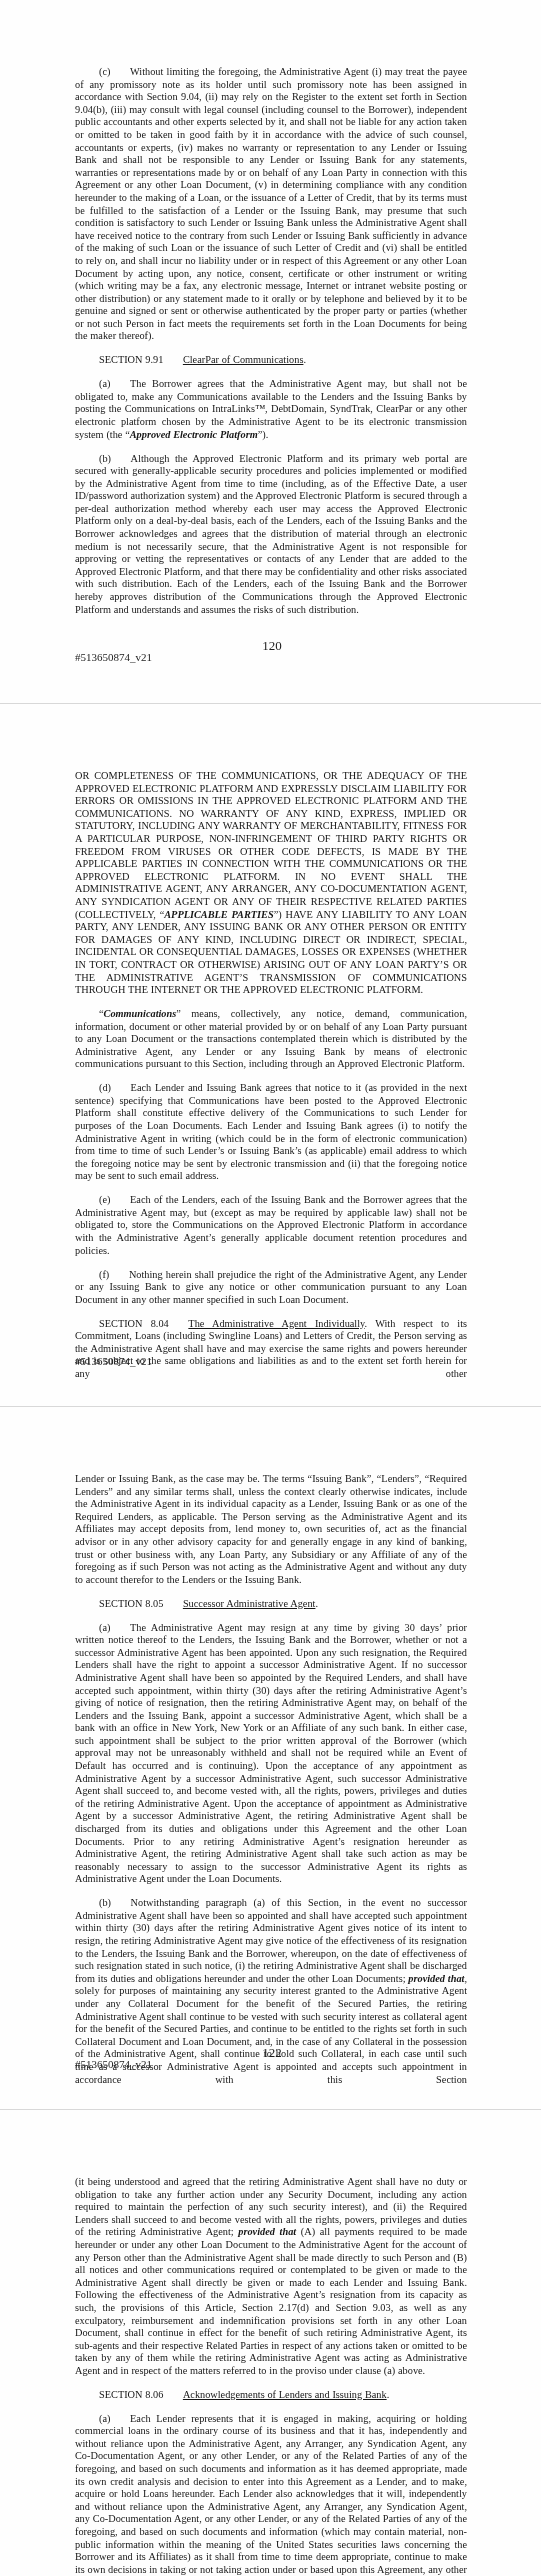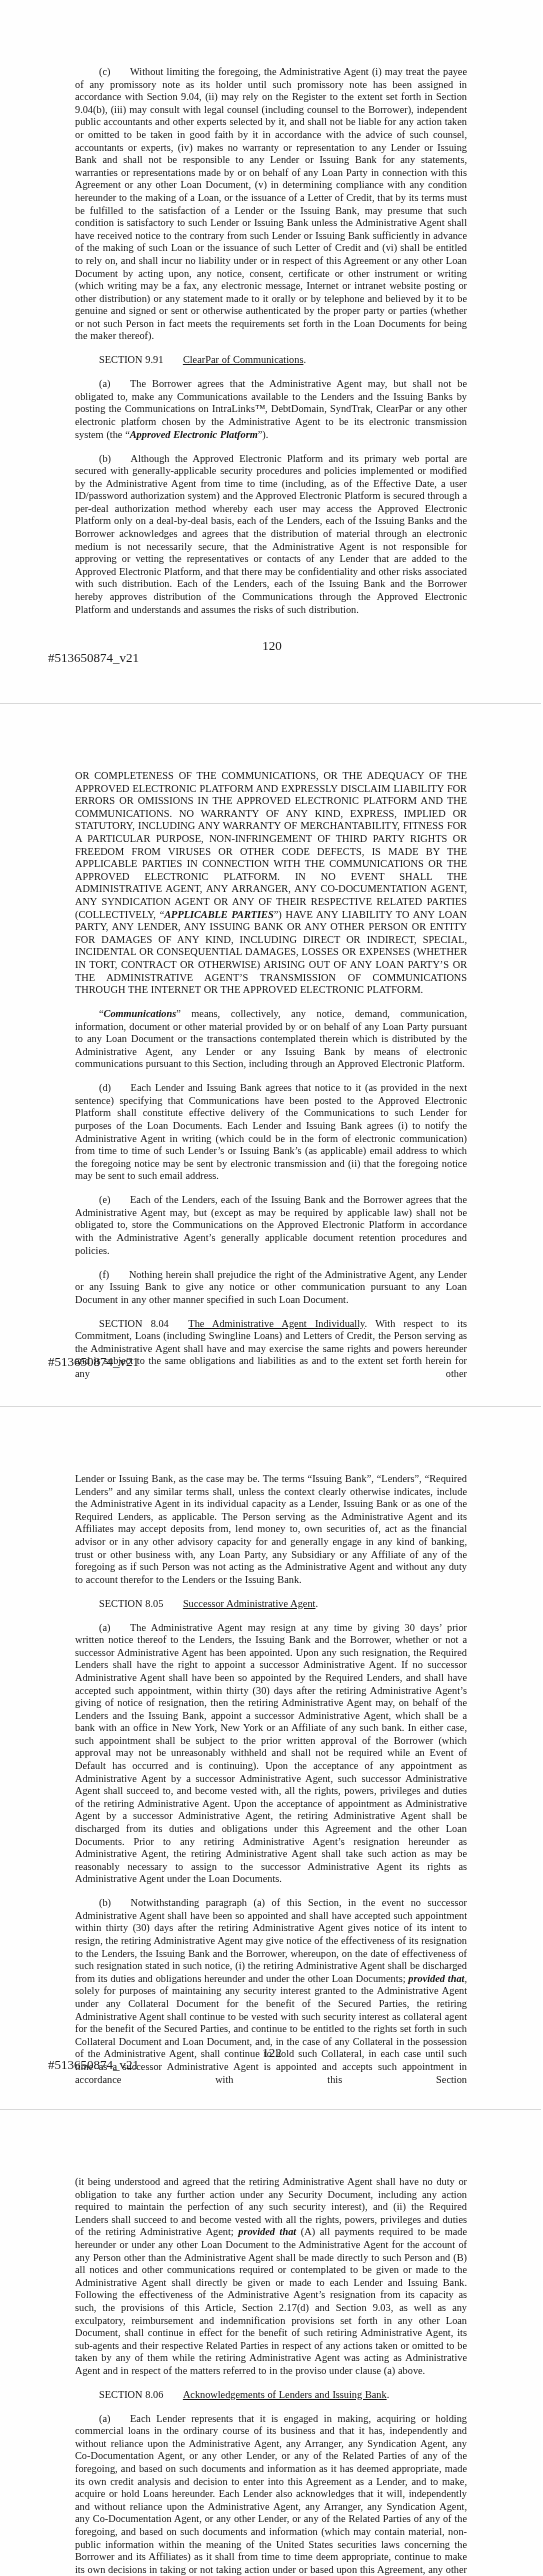--- a/index.html
+++ b/index.html
@@ -22,22 +22,22 @@
   .seg-n { }
   .seg-bi { font-weight:bold; font-style:italic; }
   .seg-i { font-style:italic;font-weight:bold; }
   .seg-u { text-decoration:underline; }
   .seg-tab { display:inline-block; width:19.6px; }
   .page-number {
     position:absolute; top:640px; left:0; width:544px; text-align:center;
     font-size:13px; line-height:11.3px; color:#1d1d1d;
   }
   .doc-id {
-    position:absolute; top:653px; left:48px;
-    font-size:13px; line-height:9.3px; color:#1d1d1d;
+    position:absolute; top:653px; left:75px;
+    font-size:11px; line-height:9.3px; color:#1d1d1d;
   }
 </style>
 </head>
 <body>
 
 <div class="doc">
     <div class="page">
       <div class="block para"><span class="seg-n">(c)</span><span class="seg-tab"></span><span class="seg-n">Without limiting the foregoing, the Administrative Agent (i) may treat the payee of any promissory note as its holder until such promissory note has been assigned in accordance with Section 9.04, (ii) may rely on the Register to the extent set forth in Section 9.04(b), (iii) may consult with legal counsel (including counsel to the Borrower), independent public accountants and other experts selected by it, and shall not be liable for any action taken or omitted to be taken in good faith by it in accordance with the advice of such counsel, accountants or experts, (iv) makes no warranty or representation to any Lender or Issuing Bank and shall not be responsible to any Lender or Issuing Bank for any statements, warranties or representations made by or on behalf of any Loan Party in connection with this Agreement or any other Loan Document, (v) in determining compliance with any condition hereunder to the making of a Loan, or the issuance of a Letter of Credit, that by its terms must be fulfilled to the satisfaction of a Lender or the Issuing Bank, may presume that such condition is satisfactory to such Lender or Issuing Bank unless the Administrative Agent shall have received notice to the contrary from such Lender or Issuing Bank sufficiently in advance of the making of such Loan or the issuance of such Letter of Credit and (vi) shall be entitled to rely on, and shall incur no liability under or in respect of this Agreement or any other Loan Document by acting upon, any notice, consent, certificate or other instrument or writing (which writing may be a fax, any electronic message, Internet or intranet website posting or other distribution) or any statement made to it orally or by telephone and believed by it to be genuine and signed or sent or otherwise authenticated by the proper party or parties (whether or not such Person in fact meets the requirements set forth in the Loan Documents for being the maker thereof).</span></div>
       <div class="block heading"><span class="seg-n">SECTION 9.91</span><span class="seg-tab"></span><span class="seg-u">ClearPar of Communications</span><span class="seg-n">.</span></div>
       <div class="block para"><span class="seg-n">(a)</span><span class="seg-tab"></span><span class="seg-n">The Borrower agrees that the Administrative Agent may, but shall not be obligated to, make any Communications available to the Lenders and the Issuing Banks by posting the Communications on IntraLinks™, DebtDomain, SyndTrak, ClearPar or any other electronic platform chosen by the Administrative Agent to be its electronic transmission system (the “</span><span class="seg-bi">Approved Electronic Platform</span><span class="seg-n">”).</span></div>

